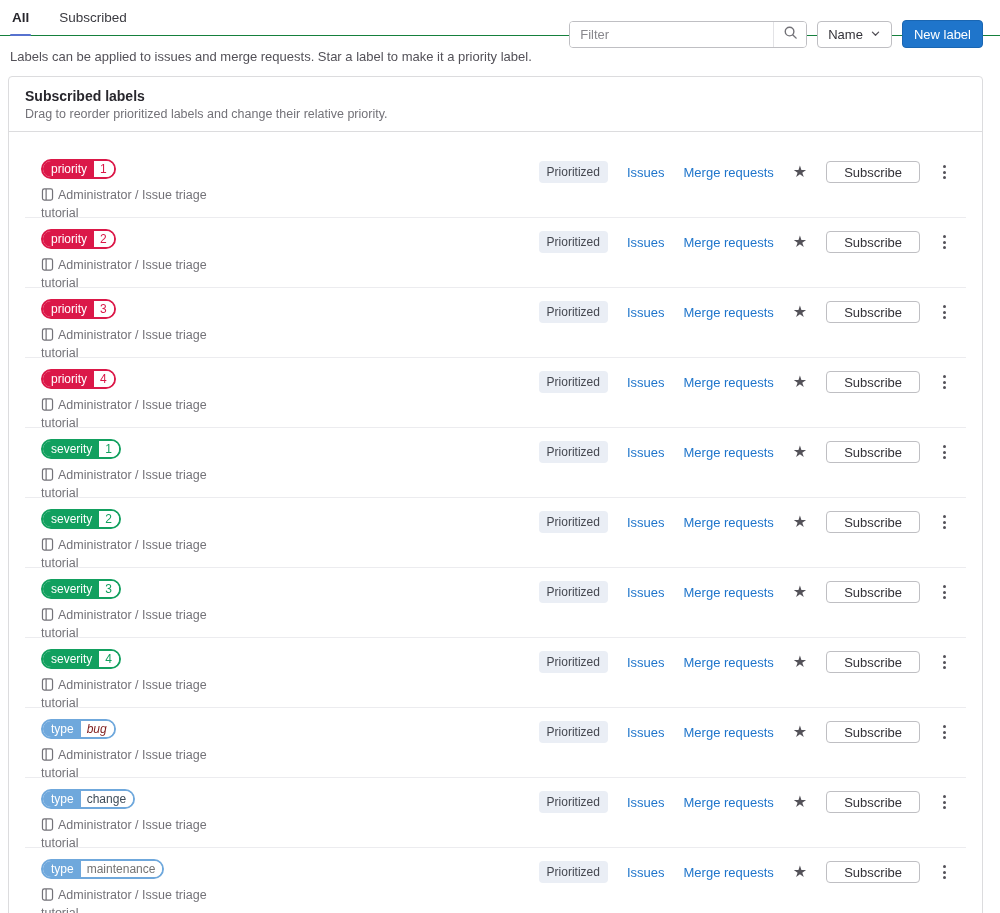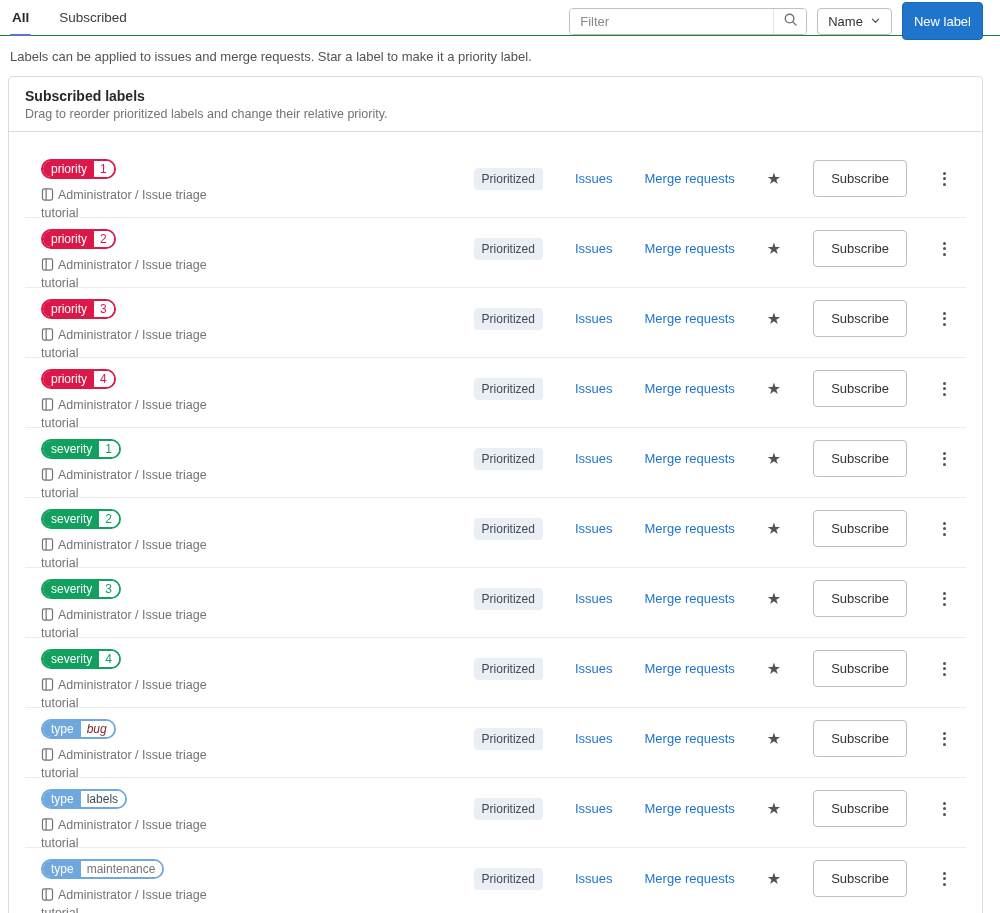--- a/index.html
+++ b/index.html
@@ -22,41 +22,41 @@
   .tabs { display: flex; gap: 26px; height: 100%; }
   .tab {
     position: relative; padding: 10px 2px 0 2px;
     font-size: 13.5px; color: #3a3a40; cursor: pointer; height: 100%;
   }
   .tab.active .tab-label { font-weight: 700; color: #28272d; }
   .tab.active::after {
     content: ""; position: absolute; left: 0; right: 0; bottom: -1px;
     height: 2px; background: #5772cf; border-radius: 2px;
   }
-  .controls { display: flex; gap: 10px; margin-top: 2px; align-items: center; border-radius: 10px; }
+  .controls { display: flex; gap: 10px; margin-top: 20px; align-items: center; border-radius: 10px; }
   .filter-group {
     display: flex; align-items: stretch; width: 238px; height: 27px;
     border: 1px solid #bfbfc3; border-radius: 4px; background: #fff; overflow: hidden;
   }
   .filter-input {
     flex: 1; border: none; outline: none; padding: 0 10px;
     font-size: 13px; color: #333238; font-family: inherit; min-width: 0;
   }
   .filter-input::placeholder { color: #89888d; }
   .search-btn {
     width: 33px; border: none; border-left: 1px solid #e3e3e6; background: #fff;
     display: flex; align-items: center; justify-content: center; cursor: pointer; padding: 0;
   }
   .sort-btn {
     height: 27px; padding: 8px 10px; border: 1px solid #bfbfc3; border-radius: 4px;
     background: #fff; font-size: 13px; color: #333238; font-family: inherit;
     display: flex; align-items: center; gap: 7px; cursor: pointer;
   }
   .new-label-btn {
-    height: 38px; padding: 0 11px; border: 1px solid #1a66b2; border-radius: 4px;
+    height: 28px; padding: 0 11px; border: 1px solid #1a66b2; border-radius: 4px;
     background: #1f75cb; color: #ffffff; font-size: 13px; font-family: inherit; cursor: pointer;
   }
 
   
   .page-desc { margin: 13px 10px 12px; font-size: 13px; color: #535158; }
 
   
   .card {
     margin: 0 17px 0 8px;
     border: 1px solid #dcdcde; border-radius: 4px;
@@ -83,32 +83,32 @@
   }
   .pill-scope { color: #ffffff; padding: 0 7px 0 8px; display: flex; align-items: center; }
   .pill-value { background: #ffffff; padding: 0 7px 0 6px; display: flex; align-items: center; }
 
   .project-line {
     margin-top: 7px; max-width: 200px;
     font-size: 12.5px; line-height: 1.45; color: #737278;
   }
   .project-icon-svg { vertical-align: -2px; margin-right: 4px; }
 
-  .row-right { display: flex; align-items: center; gap: 32px; margin-top: 1px; }
+  .row-right { display: flex; align-items: center; gap: 19px; margin-top: 1px; }
   .badge {
     background: #eaeef5; color: #454851; font-size: 12px;
     padding: 4px 8px; border-radius: 4px; white-space: nowrap;
   }
   .link { color: #1f75cb; font-size: 13px; text-decoration: none; white-space: nowrap; cursor: pointer; }
   .star-btn {
     border: none; background: none; padding: 0; cursor: pointer;
     color: #535158; font-size: 16px; line-height: 1;
   }
   .subscribe-btn {
-    height: 37px; padding: 0 17px; border: 1px solid #bfbfc3; border-radius: 4px;
+    height: 22px; padding: 0 17px; border: 1px solid #bfbfc3; border-radius: 4px;
     background: #fff; font-size: 13px; color: #333238; font-family: inherit; cursor: pointer;
   }
   .kebab-btn {
     border: none; background: none; cursor: pointer;
     display: flex; flex-direction: column; gap: 2.5px; padding: 5px 4px;
   }
   .kebab-btn .dot { width: 3px; height: 3px; border-radius: 50%; background: #535158; }
 </style>
 </head>
 <body>
@@ -396,21 +396,21 @@
               <span class="dot"></span>
               <span class="dot"></span>
       </button>
     </div>
   </li>
 
   <li class="row">
     <div class="row-left">
       <span class="label-pill" style="border-color: rgb(111, 168, 220);">
         <span class="pill-scope" style="background: rgb(111, 168, 220);">type</span>
-        <span class="pill-value" style="color: rgb(62, 76, 89);">labels</span>
+        <span class="pill-value" style="color: rgb(62, 76, 89);">change</span>
       </span>
       <div class="project-line">
         <span><svg class="project-icon-svg" width="13" height="13" viewBox="0 0 16 16" fill="none">
           <rect x="1.8" y="1.2" width="12.4" height="13.6" rx="2.2" stroke="#737278" stroke-width="1.5"></rect>
           <line x1="6.3" y1="1.2" x2="6.3" y2="14.8" stroke="#737278" stroke-width="1.5"></line>
         </svg></span><span class="project-text">Administrator / Issue triage tutorial</span>
       </div>
     </div>
     <div class="row-right">
       <span class="badge prioritized-badge">Prioritized</span>

